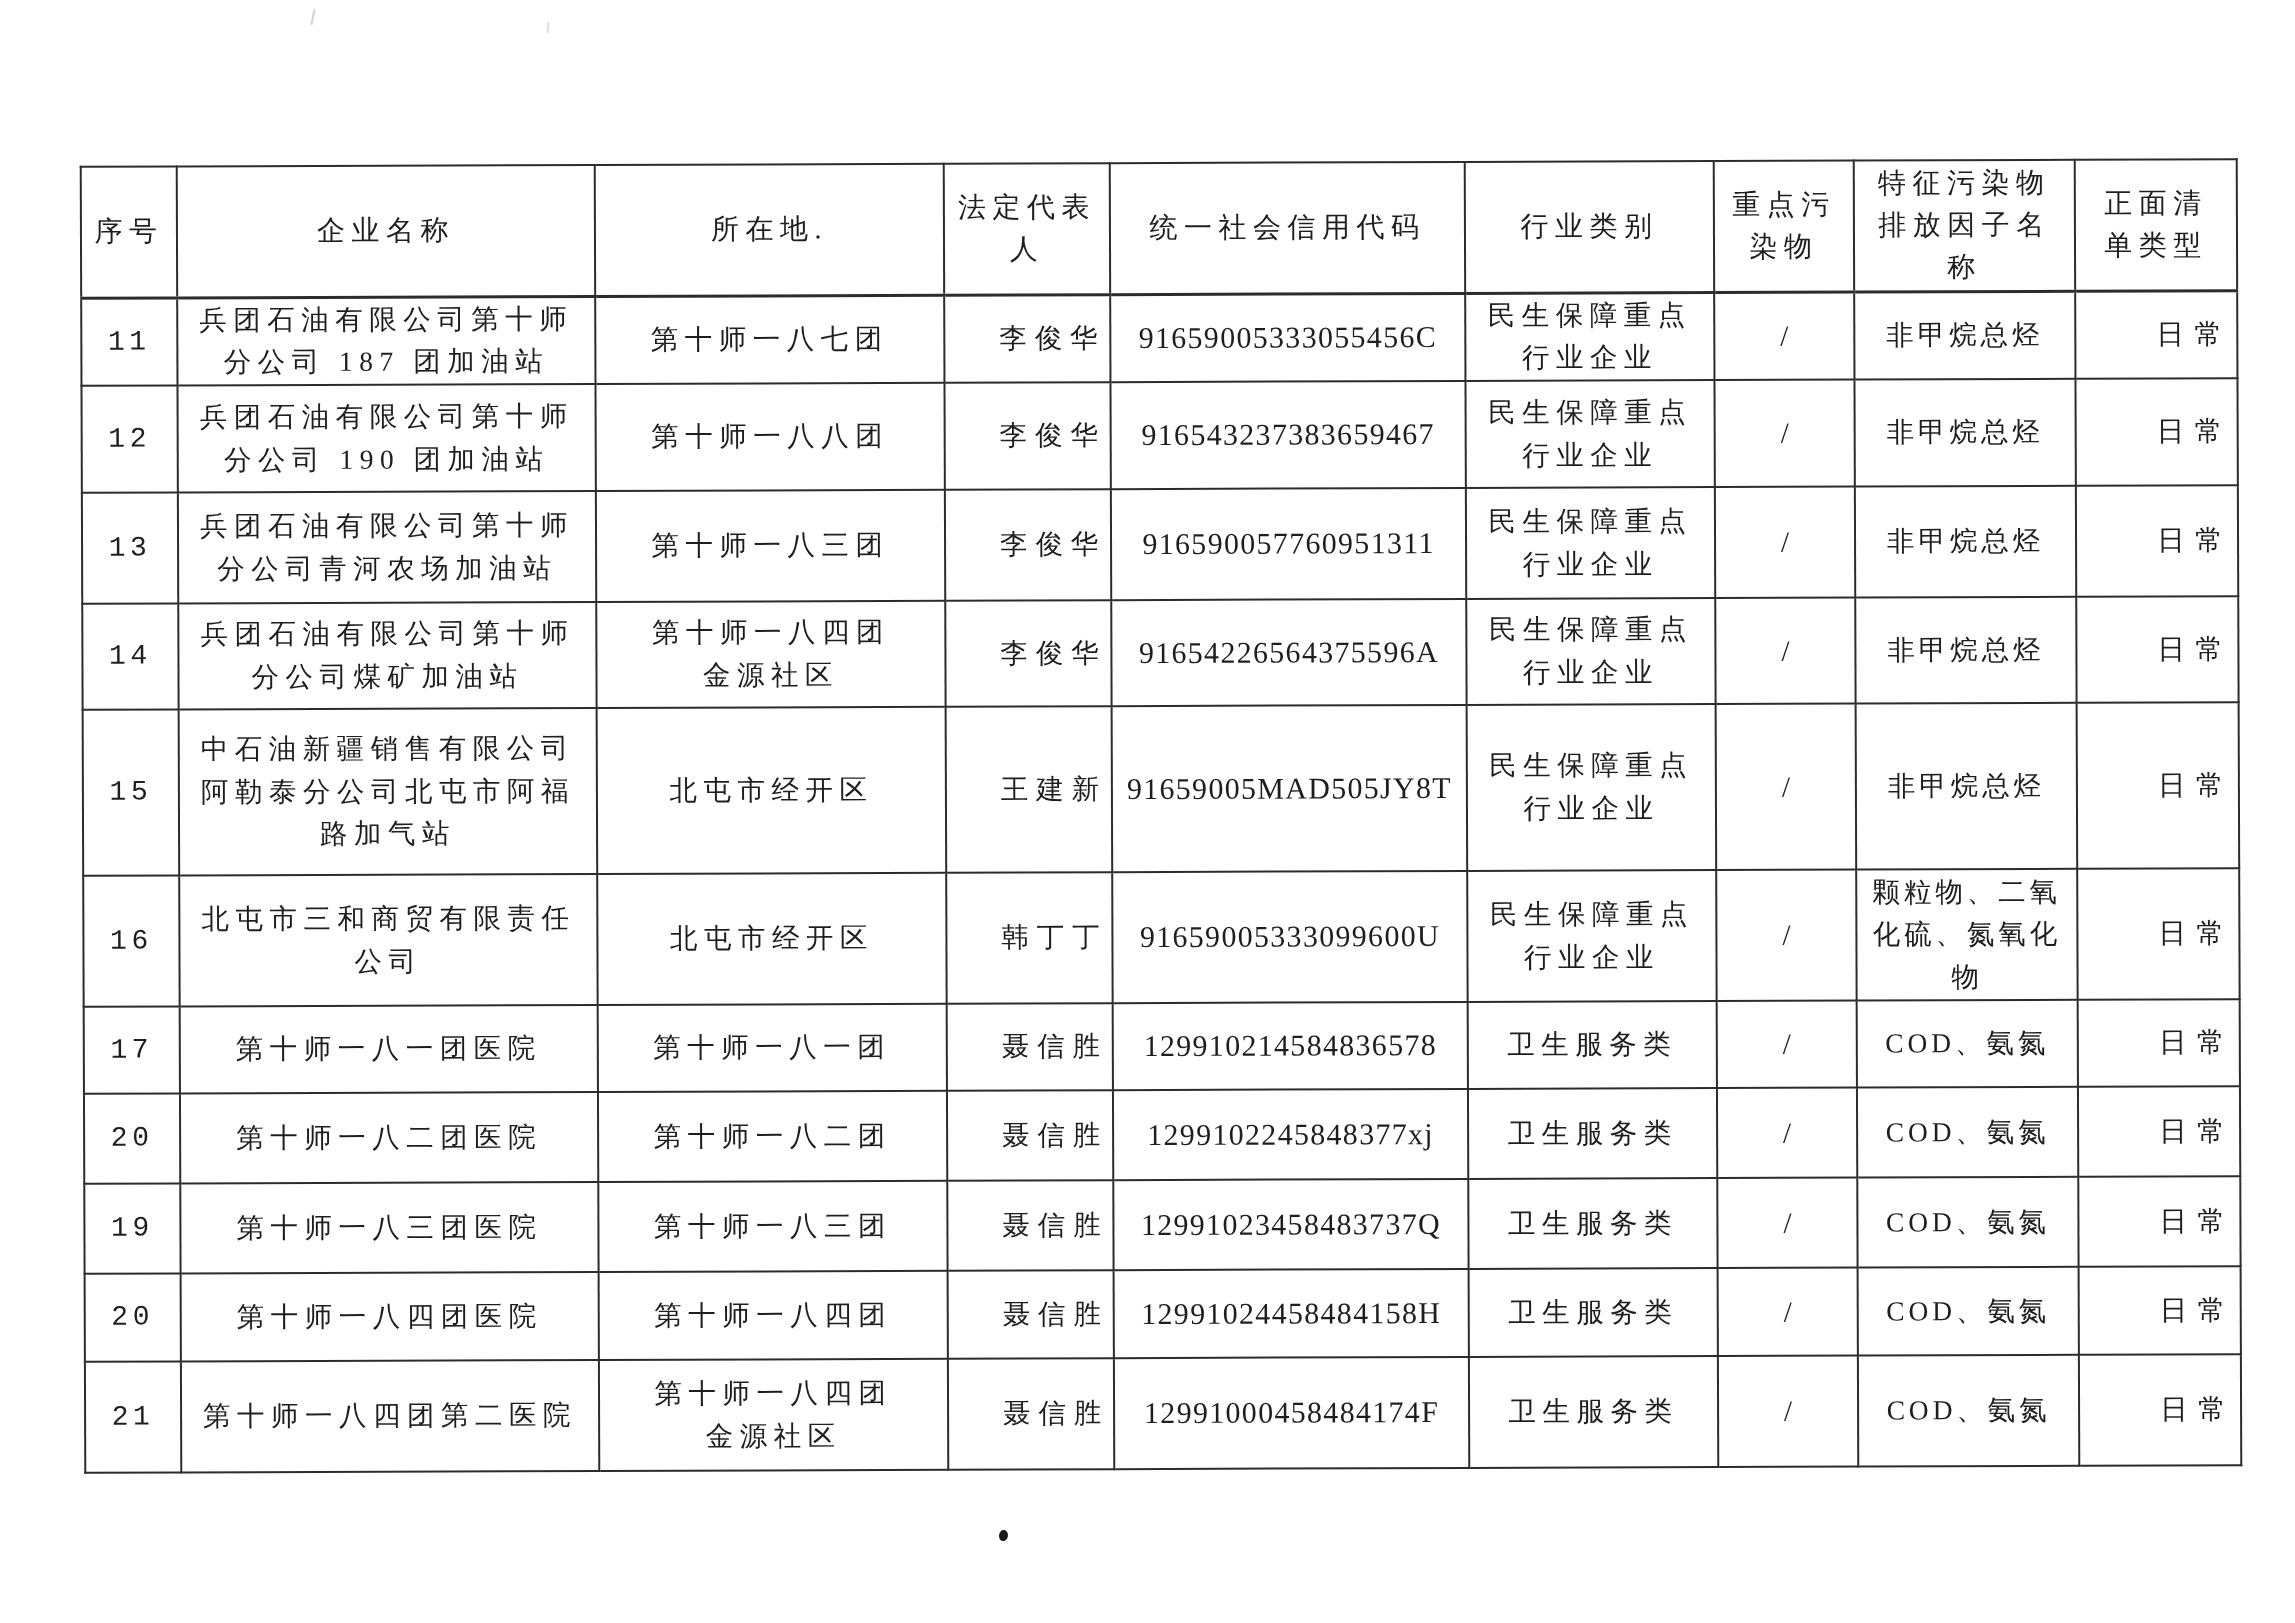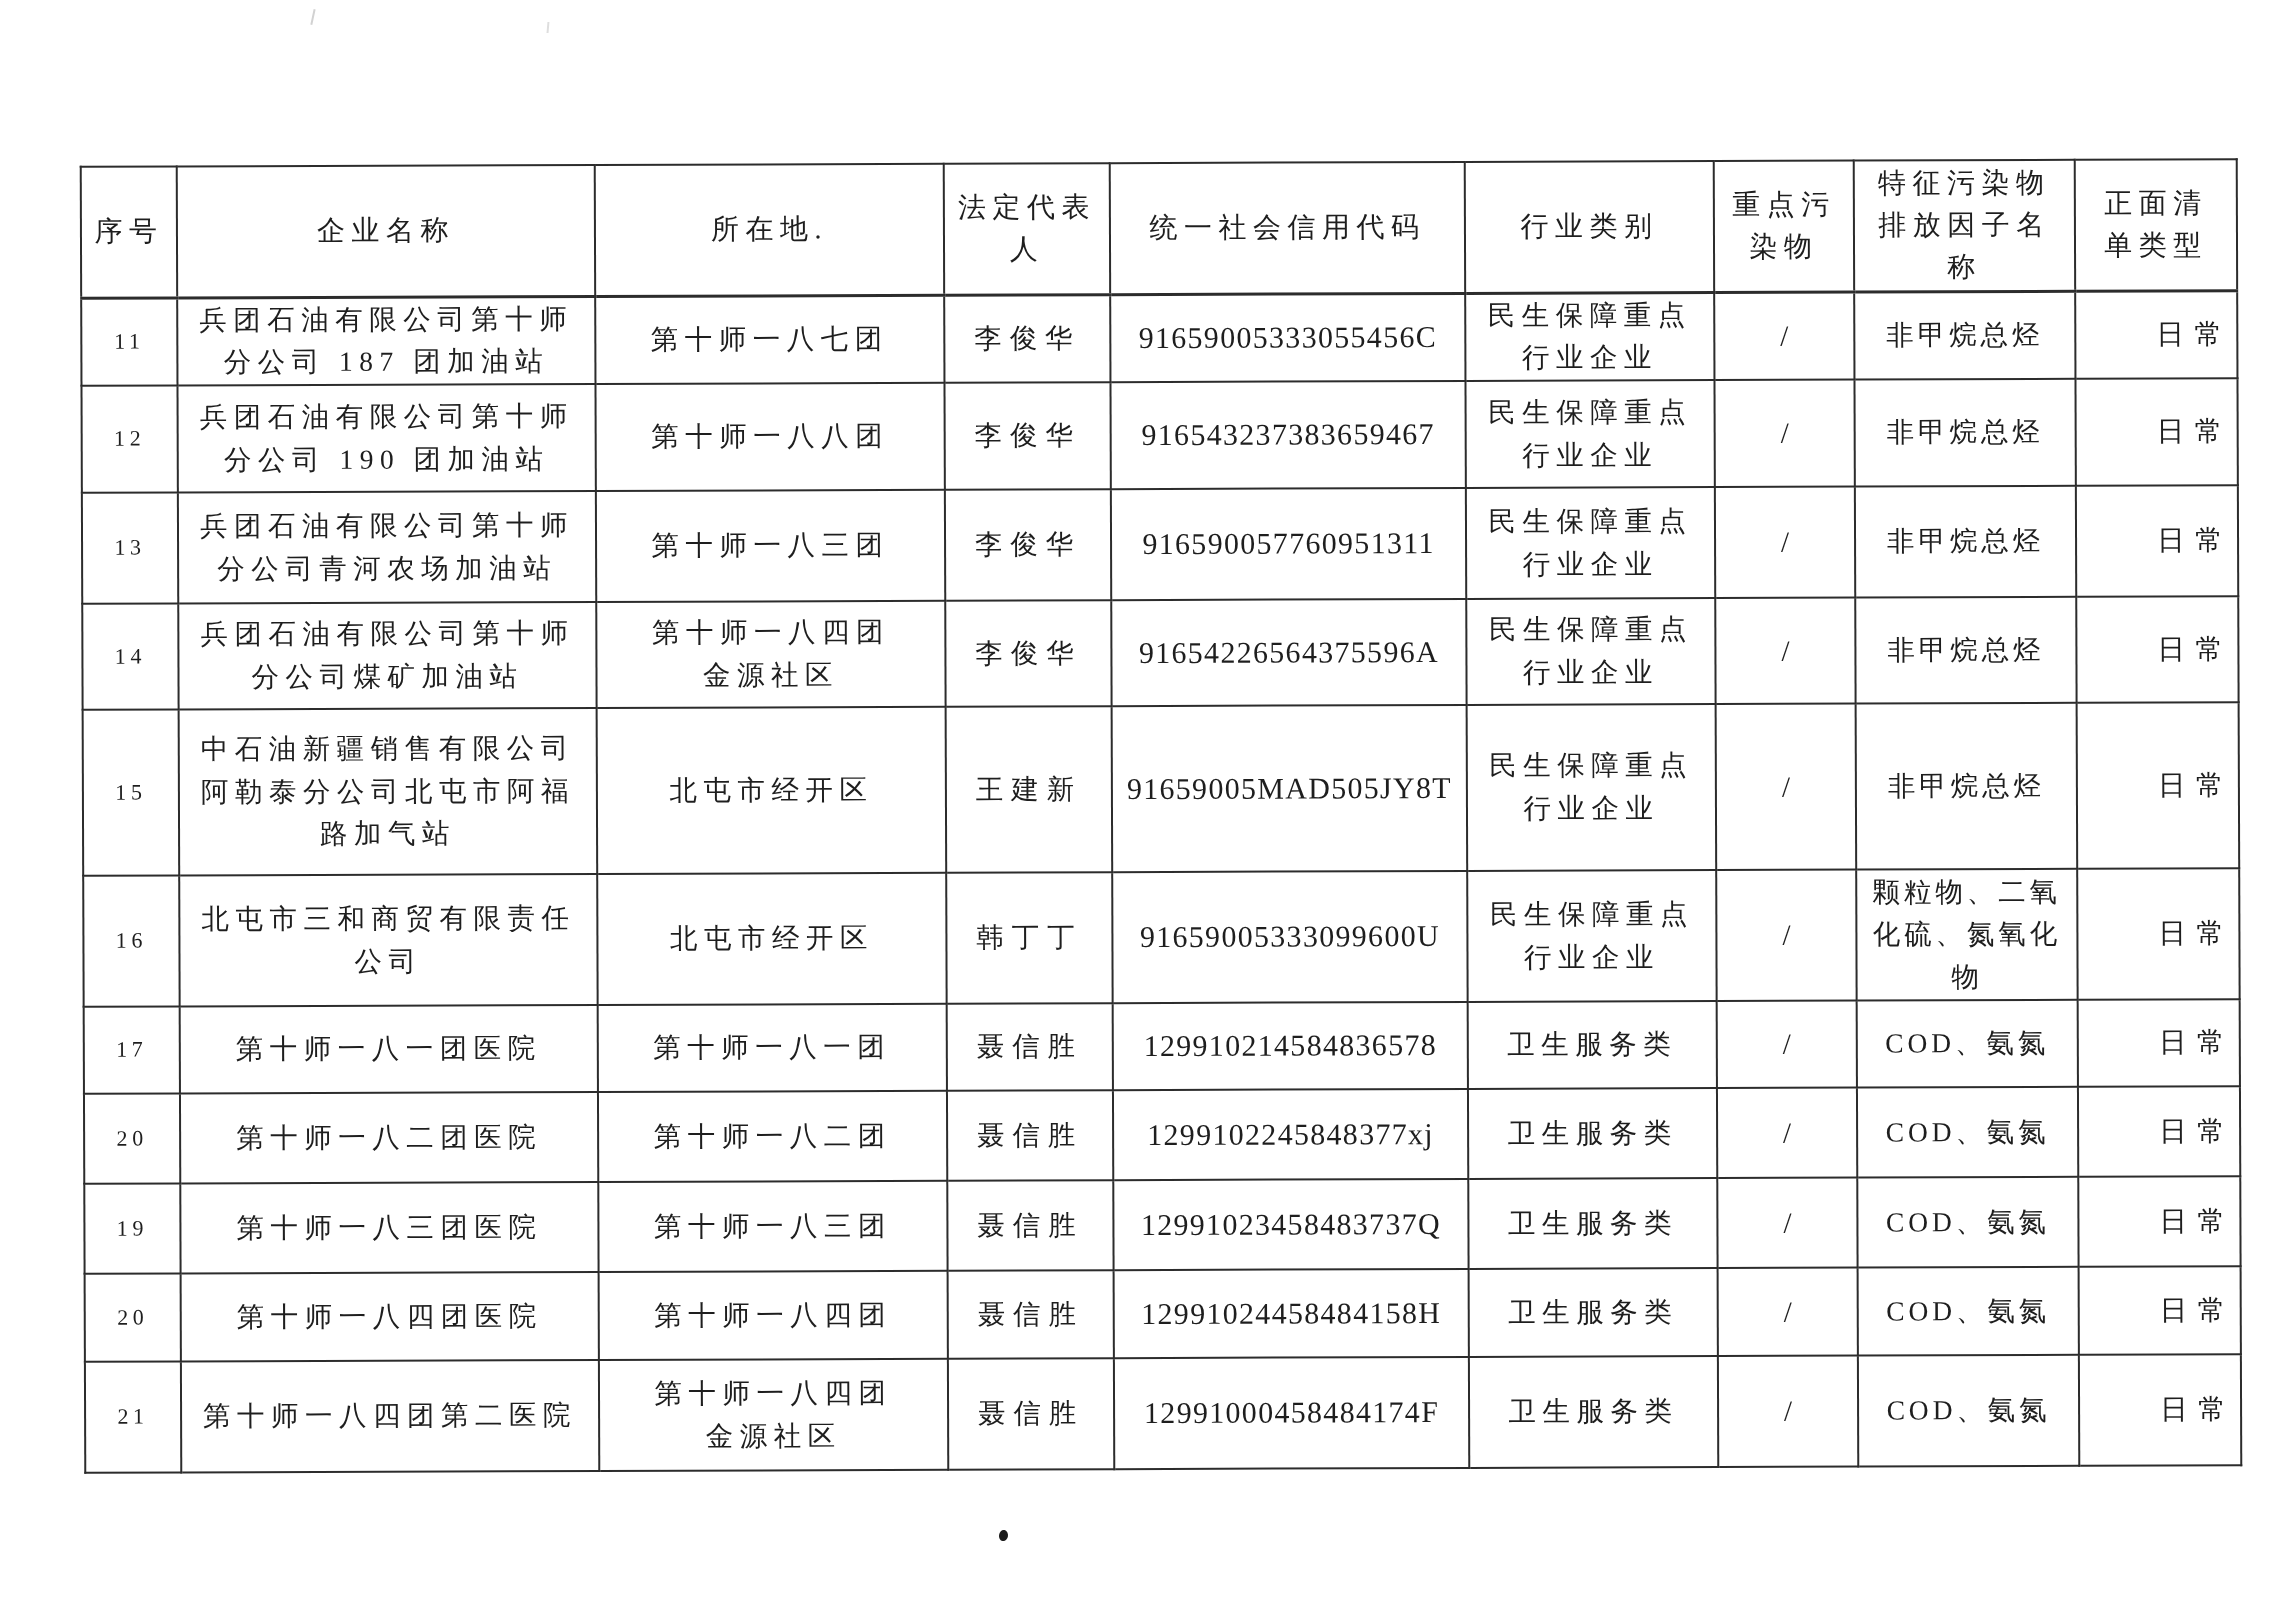--- a/index.html
+++ b/index.html
@@ -66,29 +66,29 @@
   tbody tr:nth-child(3){height:111px;}
   tbody tr:nth-child(4){height:106px;}
   tbody tr:nth-child(5){height:166px;}
   tbody tr:nth-child(6){height:131px;}
   tbody tr:nth-child(7){height:87px;}
   tbody tr:nth-child(8){height:90px;}
   tbody tr:nth-child(9){height:90px;}
   tbody tr:nth-child(10){height:88px;}
   tbody tr:nth-child(11){height:111px;}
   
-  td.col-no{letter-spacing:4.6px;font-size:22px;}
+  td.col-no{letter-spacing:4.6px;font-size:28px;font-family:Liberation Mono, monospace;}
   td.col-credit_code{
     font-family:"Liberation Serif","DejaVu Serif",serif;
     font-size:30px;
     letter-spacing:1.3px;
   }
   td.col-key_pollutant{font-size:29px;letter-spacing:0;}
   td.col-factor{letter-spacing:3.9px;padding:0 2.6px;}
-  td.col-legal_rep{letter-spacing:7.9px;}
+  td.col-legal_rep{letter-spacing:7.9px;text-align:right;}
   td.col-list_type{letter-spacing:10.5px;text-align:right;}
   
   .artifact{position:absolute;pointer-events:none;}
   .stray-dot{
     left:999px;top:1530px;width:8.5px;height:11px;
     background:#1a1a1a;border-radius:50%;
     transform:rotate(8deg);
   }
   .speck-1{
     left:312px;top:9.2px;width:2px;height:15.7px;

